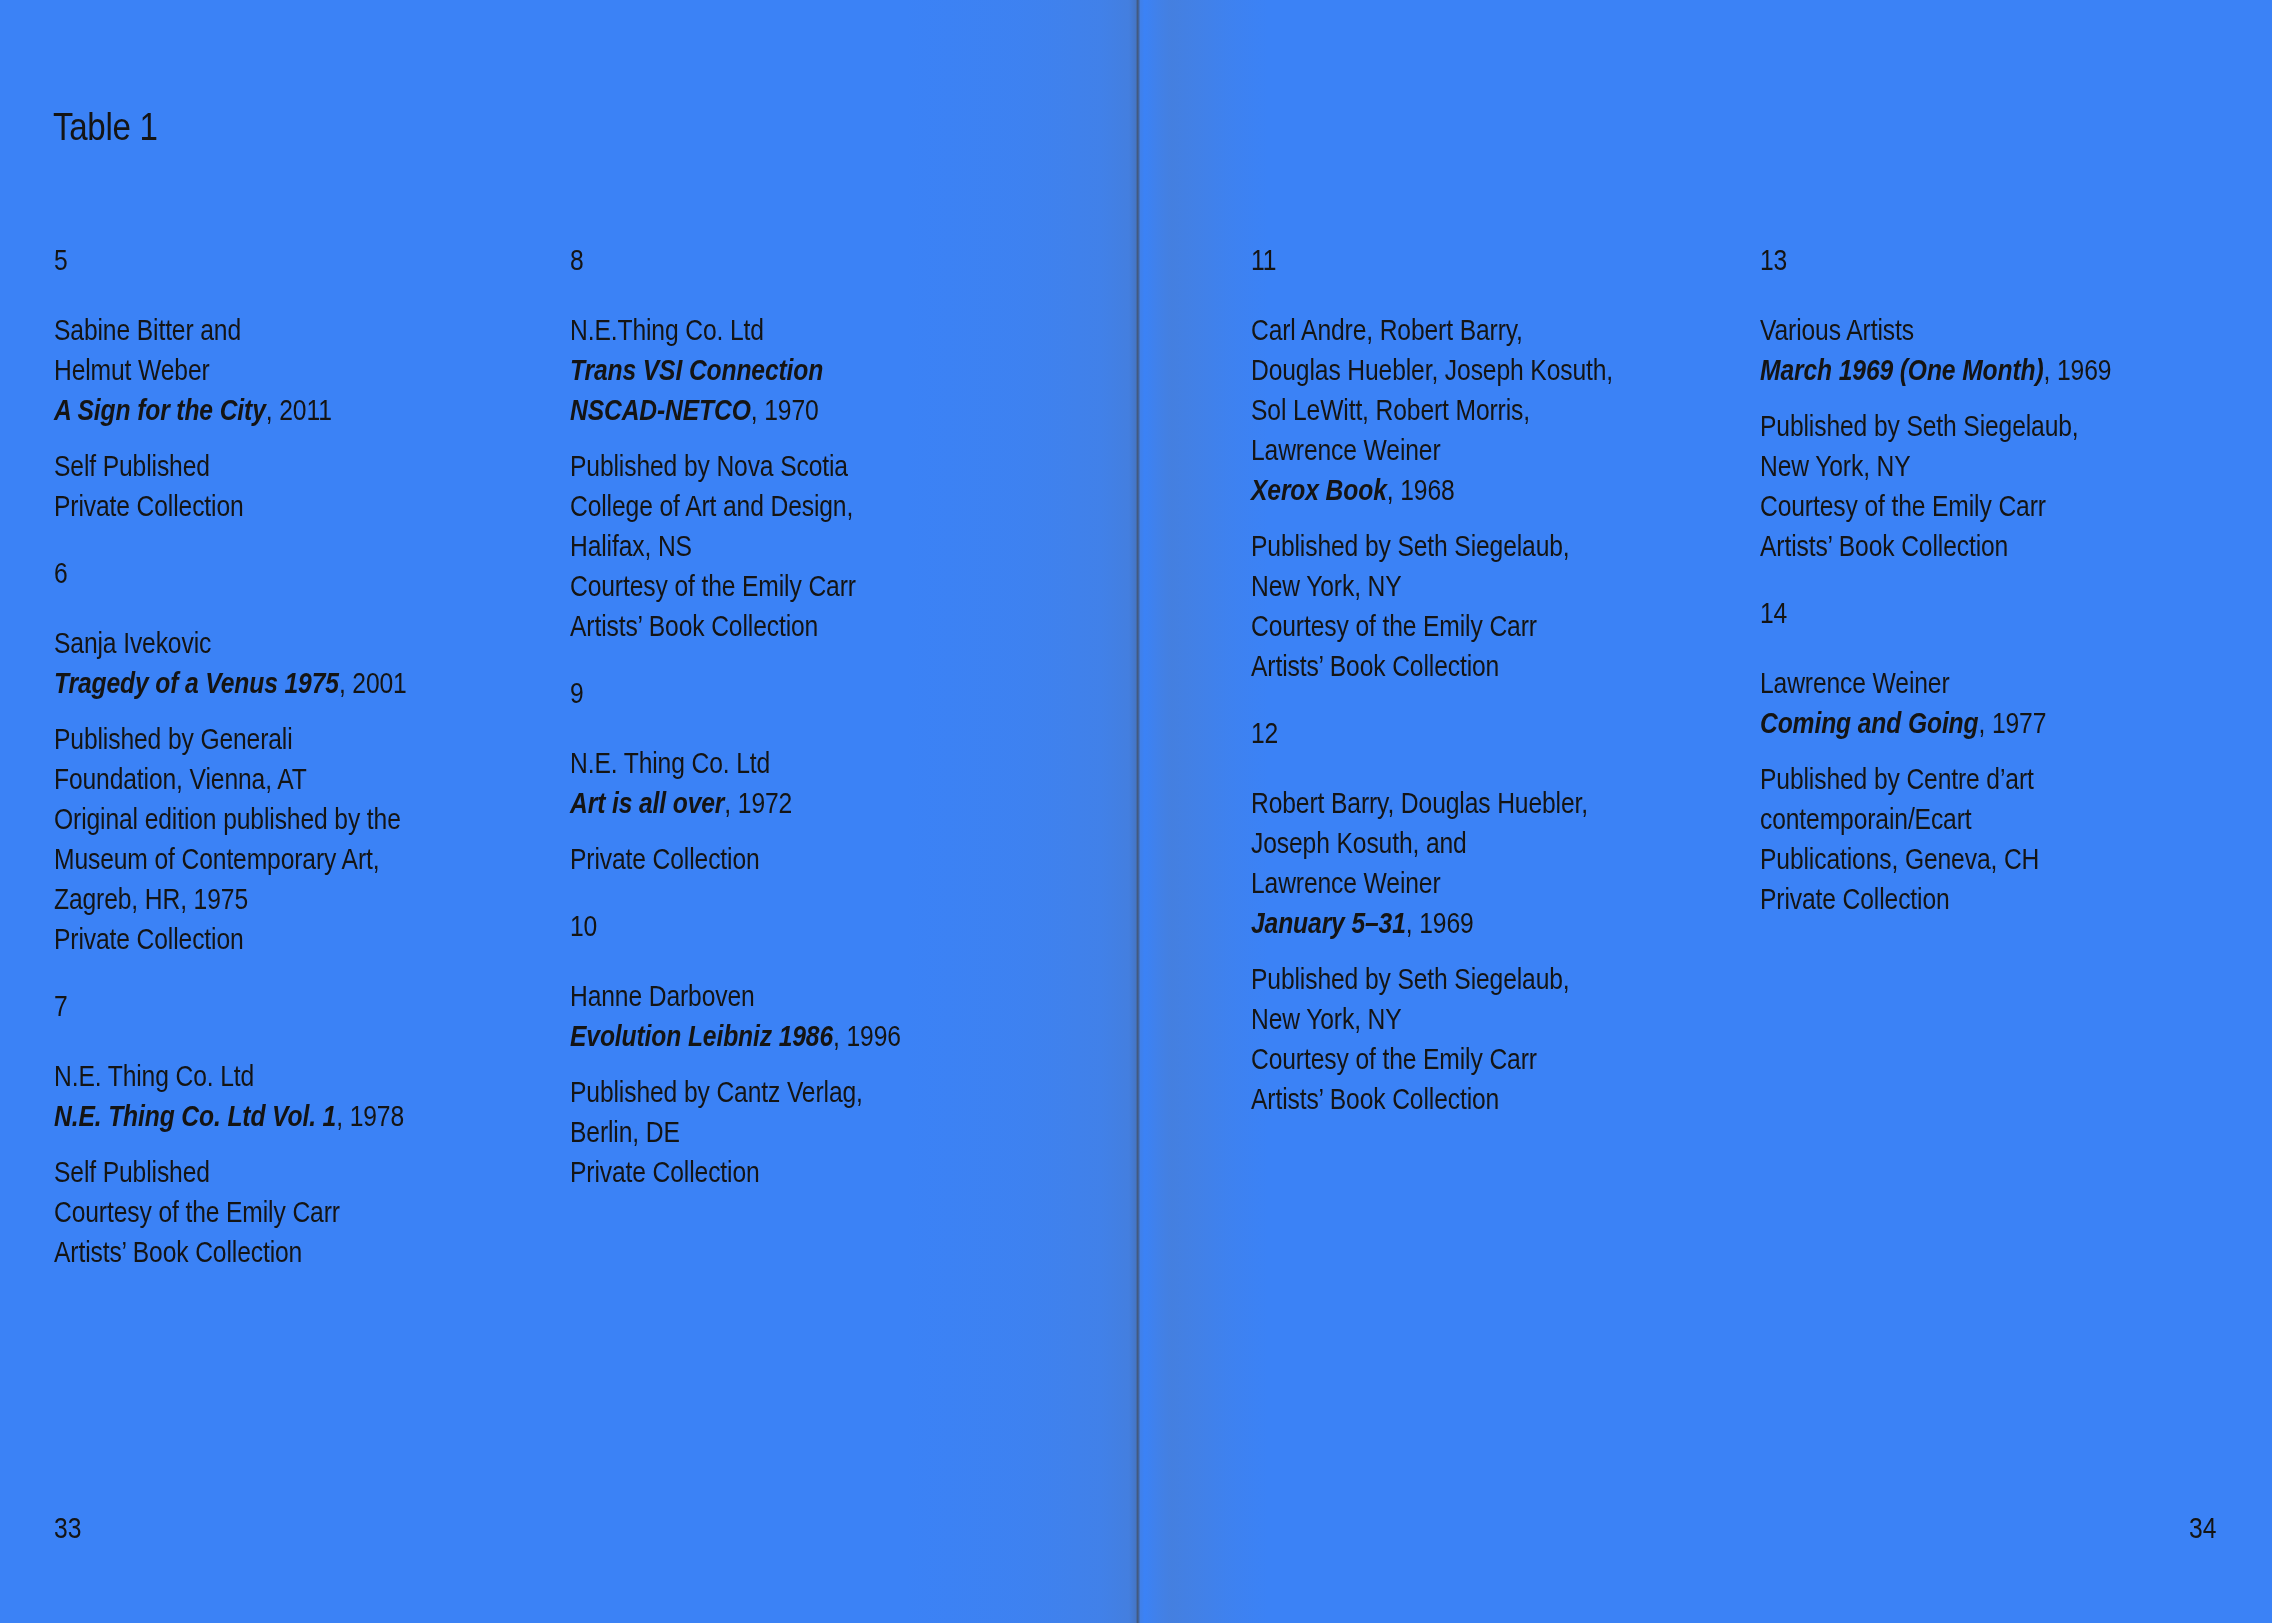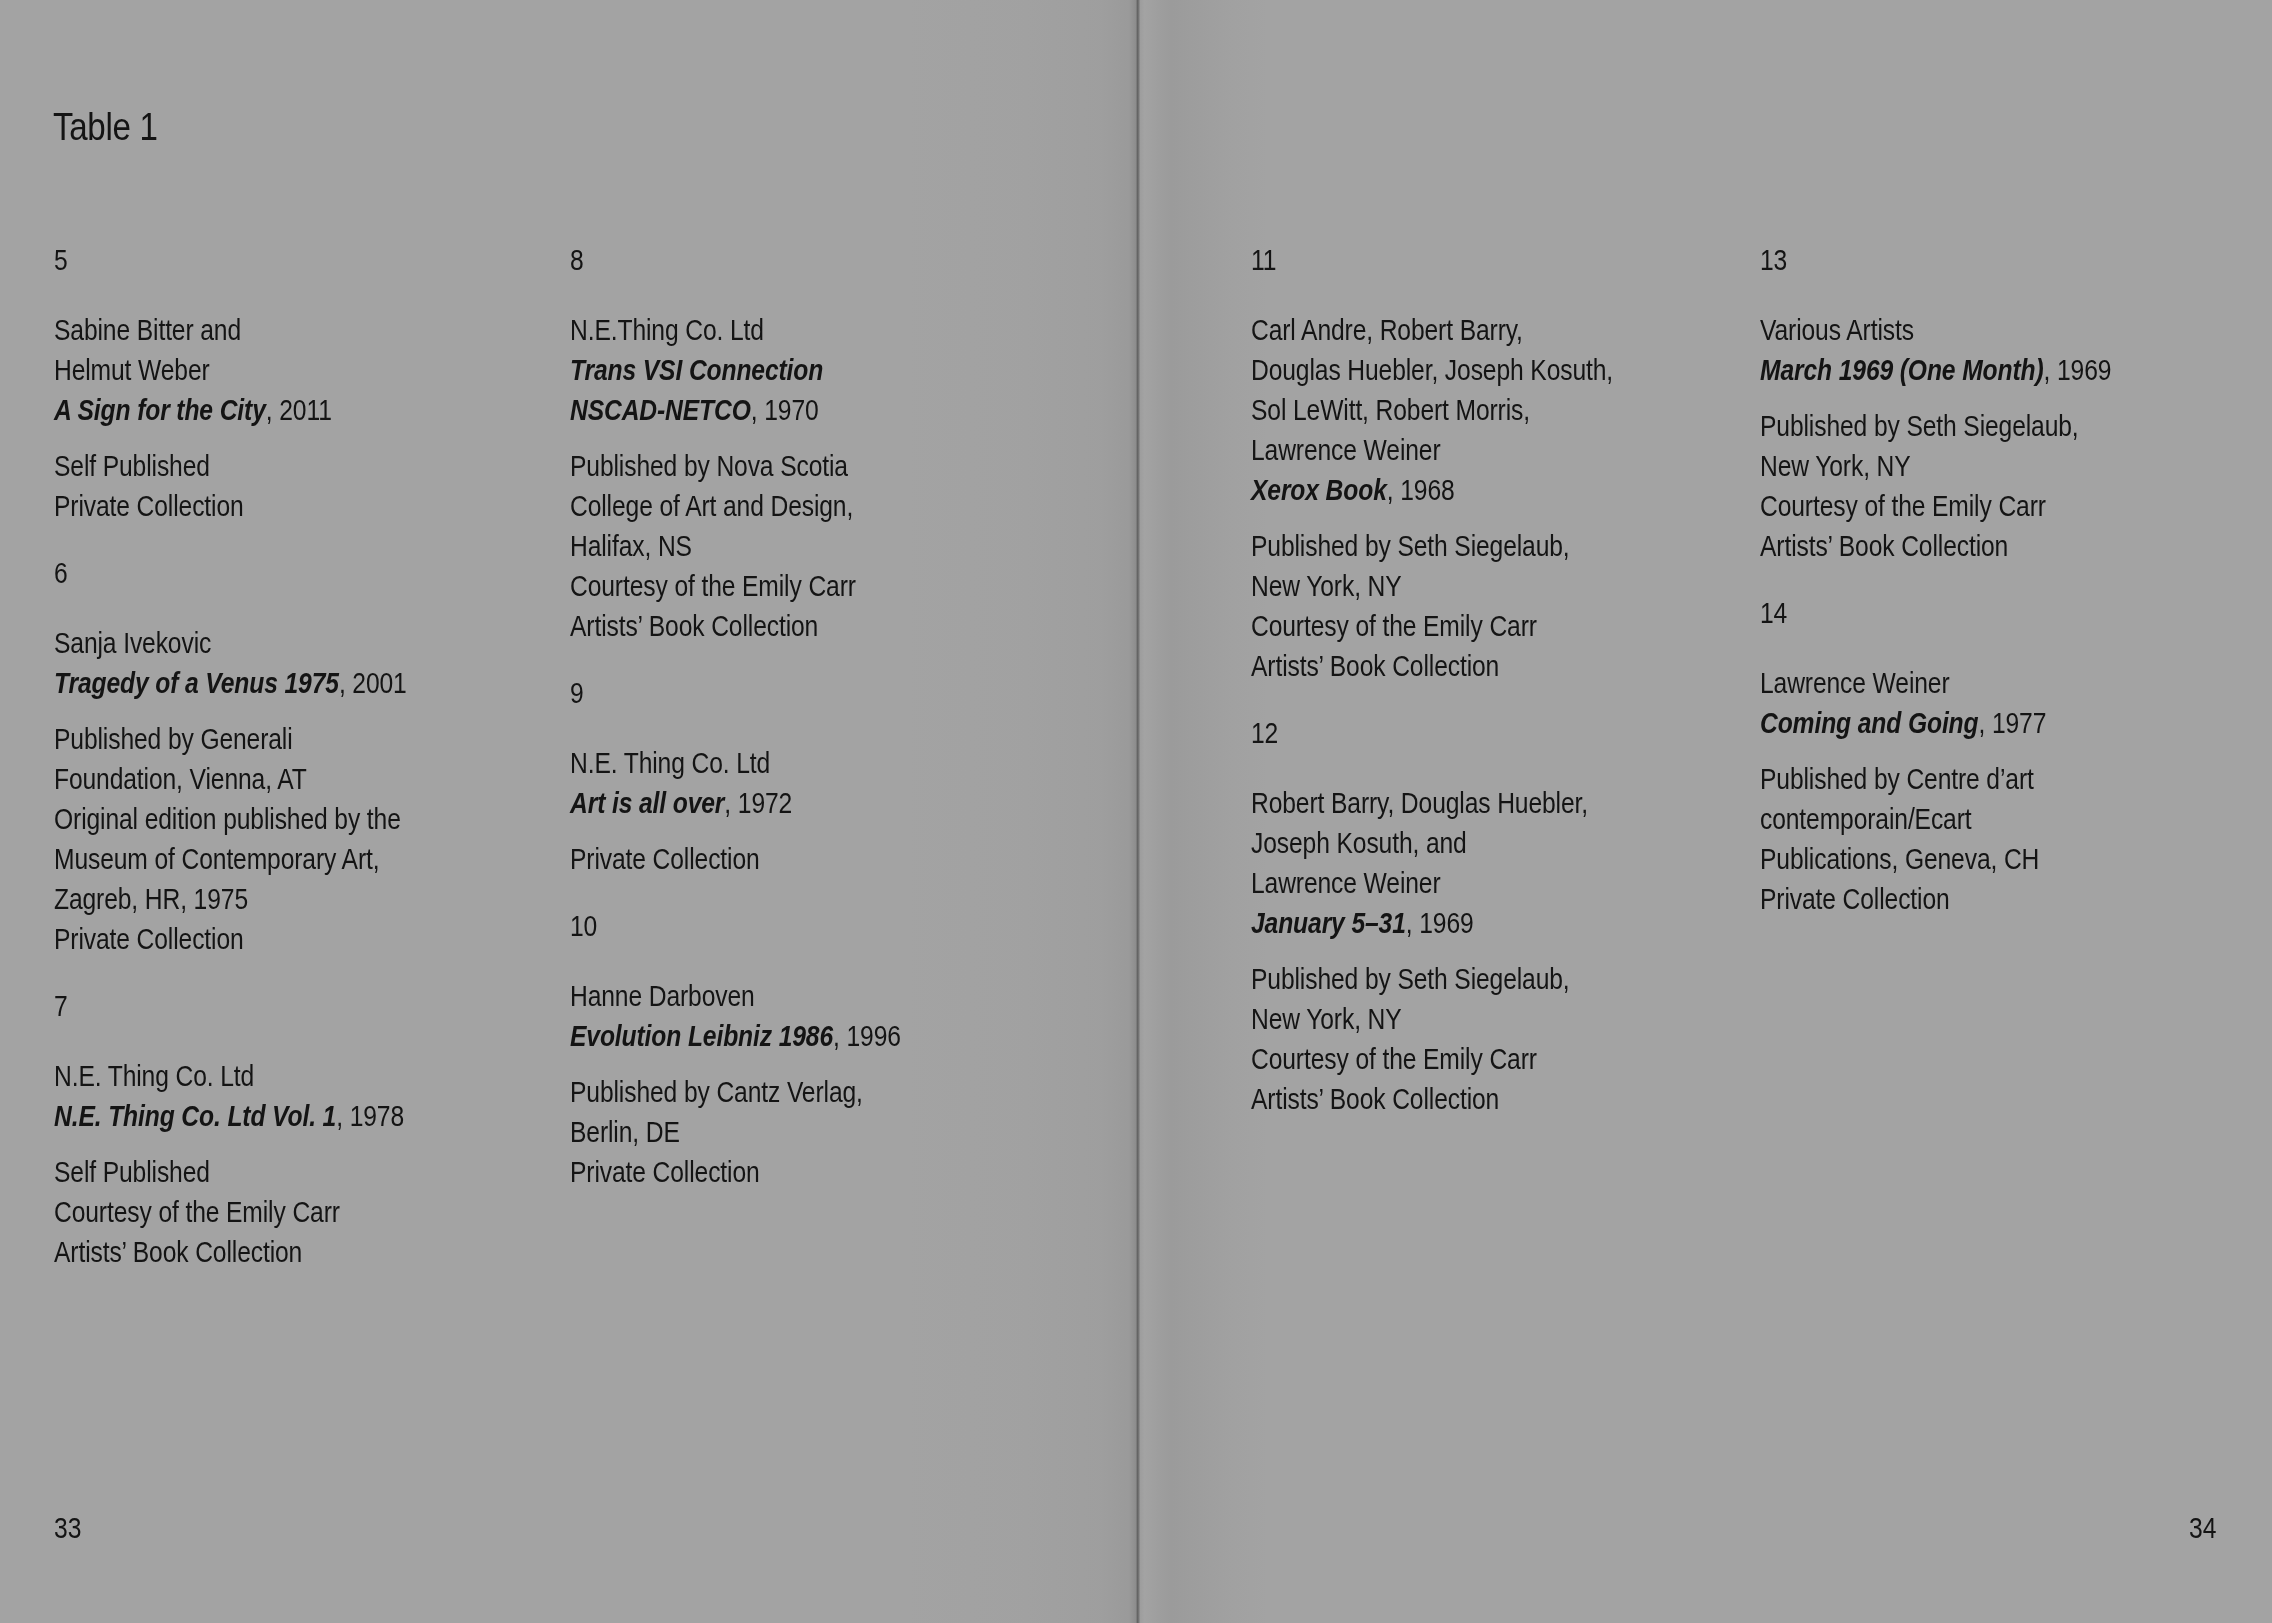--- a/index.html
+++ b/index.html
@@ -6,21 +6,21 @@
   body {
     width: 2273px; height: 1623px;
     background: #ffffff;
     font-family: "Liberation Sans", sans-serif;
     color: #141414;
     overflow: hidden;
   }
   .spread {
     position: relative;
     width: 2273px; height: 1623px;
-    background: #a3a3a3;
+    background: #3b82f6;
   }
   .table-title {
     position: absolute;
     left: 53px; top: 105px;
     font-size: 39px;
     line-height: normal;
     letter-spacing: -0.01em;
     transform: scaleX(0.85);
     transform-origin: 0 0;
     white-space: nowrap;

